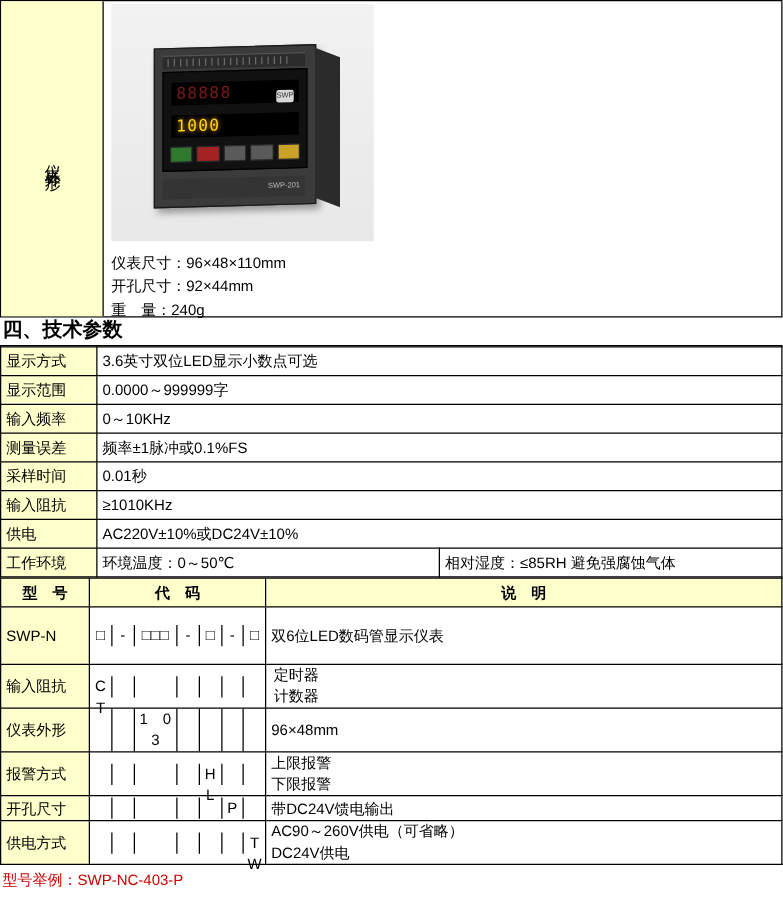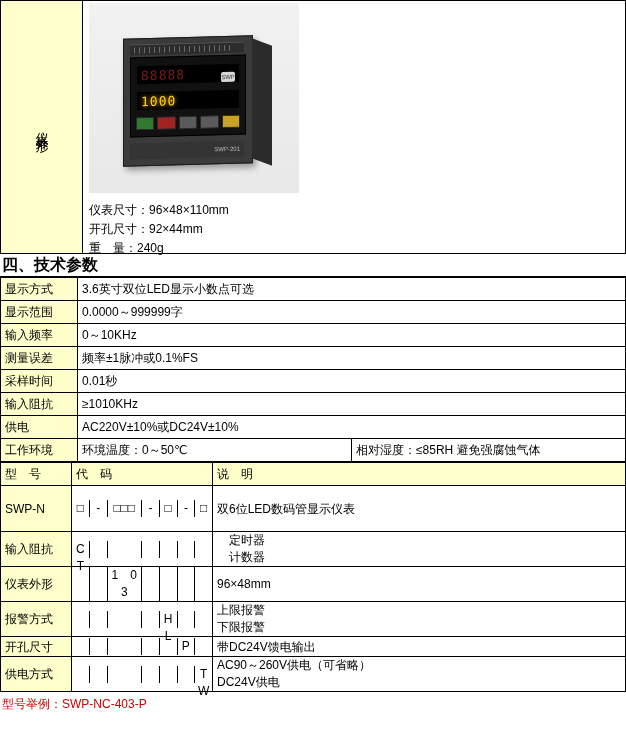--- a/index.html
+++ b/index.html
@@ -203,22 +203,22 @@
   }
   .model td, .model th {
     border: 1px solid #000;
     font-size: 12px;
     padding: 1px 4px;
     line-height: 16px;
     vertical-align: middle;
   }
   .model .hdr td {
     background: #ffffcc;
-    font-weight: normal;
-    text-align: left;
+    font-weight: bold;
+    text-align: center;
     height: 20px;
   }
   .model td.lbl {
     width: 62px;
     background: #ffffcc;
     vertical-align: middle;
   }
   .model td.code {
     width: 132px;
     padding: 0;
@@ -385,21 +385,21 @@
 T</div>
             </div>
             <div class="code-cell"></div>
             <div class="code-cell" style="flex:2"></div>
             <div class="code-cell"></div>
             <div class="code-cell"></div>
             <div class="code-cell"></div>
             <div class="code-cell"></div>
           </div>
         </td>
-        <td style="padding:0 16px">
+        <td style="padding:0 6px">
           <div class="desc-stack">
             <div>定时器</div>
             <div>计数器</div>
           </div>
         </td>
       </tr>
 
       <tr style="height:20px">
         <td class="lbl">仪表外形</td>
         <td class="code">

